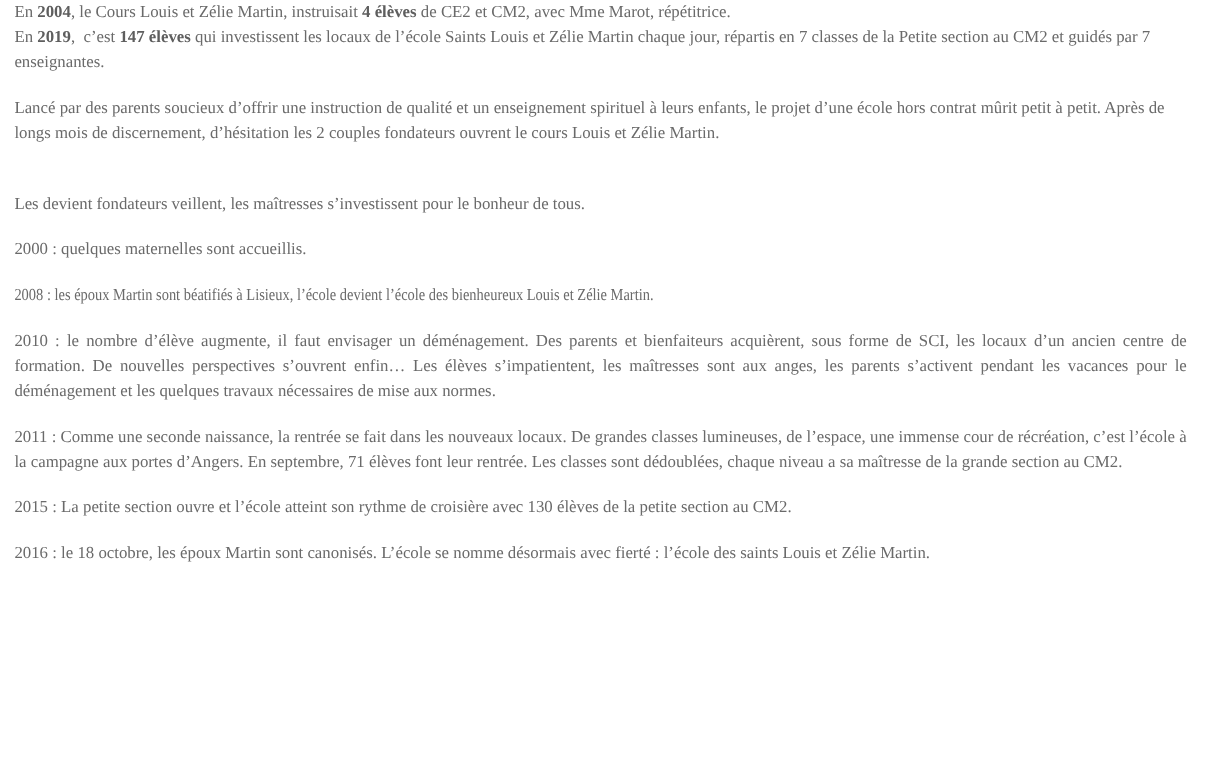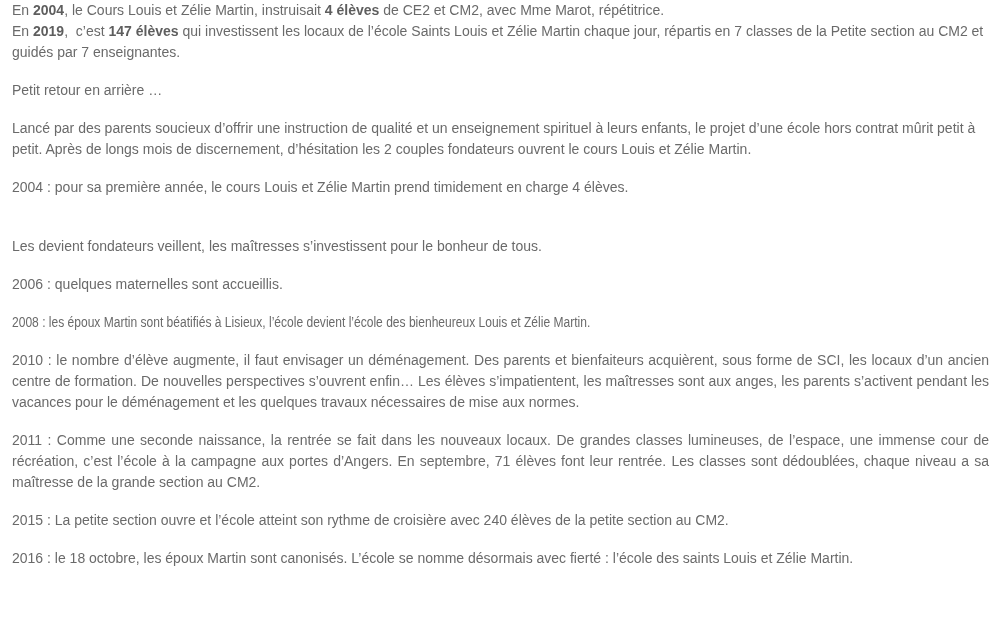--- a/index.html
+++ b/index.html
@@ -8,21 +8,21 @@
       background: #ffffff;
     }
     body {
       width: 1007px;
       height: 633px;
       overflow: hidden;
     }
     .content {
       position: relative;
       padding: 0 18px 0 12px;
-      font-family: Liberation Sans, sans-serif;
+      font-family: Liberation Serif, serif;
       font-size: 14px;
       line-height: 21px;
       color: #6a6a6a;
     }
     .content p {
       margin: 0 0 17px 0;
     }
     .content p.justify {
       text-align: justify;
     }
@@ -41,37 +41,35 @@
 </head>
 <body>
 
 <div class="content">
 
   <p class="intro">
     <span><span>En </span><b>2004</b><span>, le Cours Louis et Zélie Martin, instruisait </span><b>4 élèves</b><span> de CE2 et CM2, avec Mme Marot, répétitrice.</span></span><br>
     <span><span>En </span><b>2019</b><span style="white-space:pre">,  c’est </span><b>147 élèves</b><span> qui investissent les locaux de l’école Saints Louis et Zélie Martin chaque jour, répartis en 7 classes de la Petite section au CM2 et guidés par 7 enseignantes.</span></span>
   </p>
 
-  <p>Petit retour en arrière …</p>
 
   <p>Lancé par des parents soucieux d’offrir une instruction de qualité et un enseignement spirituel à leurs enfants, le projet d’une école hors contrat mûrit petit à petit. Après de longs mois de discernement, d’hésitation les 2 couples fondateurs ouvrent le cours Louis et Zélie Martin.</p>
 
-  <p>2004 : pour sa première année, le cours Louis et Zélie Martin prend timidement en charge 4 élèves.</p>
 
   <p>
     <br>
     <span>Les devient fondateurs veillent, les maîtresses s’investissent pour le bonheur de tous.</span>
   </p>
 
-  <p>2006 : quelques maternelles sont accueillis.</p>
+  <p>2000 : quelques maternelles sont accueillis.</p>
 
   <p><span class="condensed" style="transform:scaleX(0.86)">2008 : les époux Martin sont béatifiés à Lisieux, l’école devient l’école des bienheureux Louis et Zélie Martin.</span></p>
 
 
   <p class="justify">2010 : le nombre d’élève augmente, il faut envisager un déménagement. Des parents et bienfaiteurs acquièrent, sous forme de SCI, les locaux d’un ancien centre de formation. De nouvelles perspectives s’ouvrent enfin… Les élèves s’impatientent, les maîtresses sont aux anges, les parents s’activent pendant les vacances pour le déménagement et les quelques travaux nécessaires de mise aux normes.</p>
 
   <p class="justify">2011 : Comme une seconde naissance, la rentrée se fait dans les nouveaux locaux. De grandes classes lumineuses, de l’espace, une immense cour de récréation, c’est l’école à la campagne aux portes d’Angers. En septembre, 71 élèves font leur rentrée. Les classes sont dédoublées, chaque niveau a sa maîtresse de la grande section au CM2.</p>
 
-  <p>2015 : La petite section ouvre et l’école atteint son rythme de croisière avec 240 élèves de la petite section au CM2.</p>
+  <p>2015 : La petite section ouvre et l’école atteint son rythme de croisière avec 130 élèves de la petite section au CM2.</p>
 
   <p>2016 : le 18 octobre, les époux Martin sont canonisés. L’école se nomme désormais avec fierté : l’école des saints Louis et Zélie Martin.</p>
 
 </div>
 
 </body></html>

